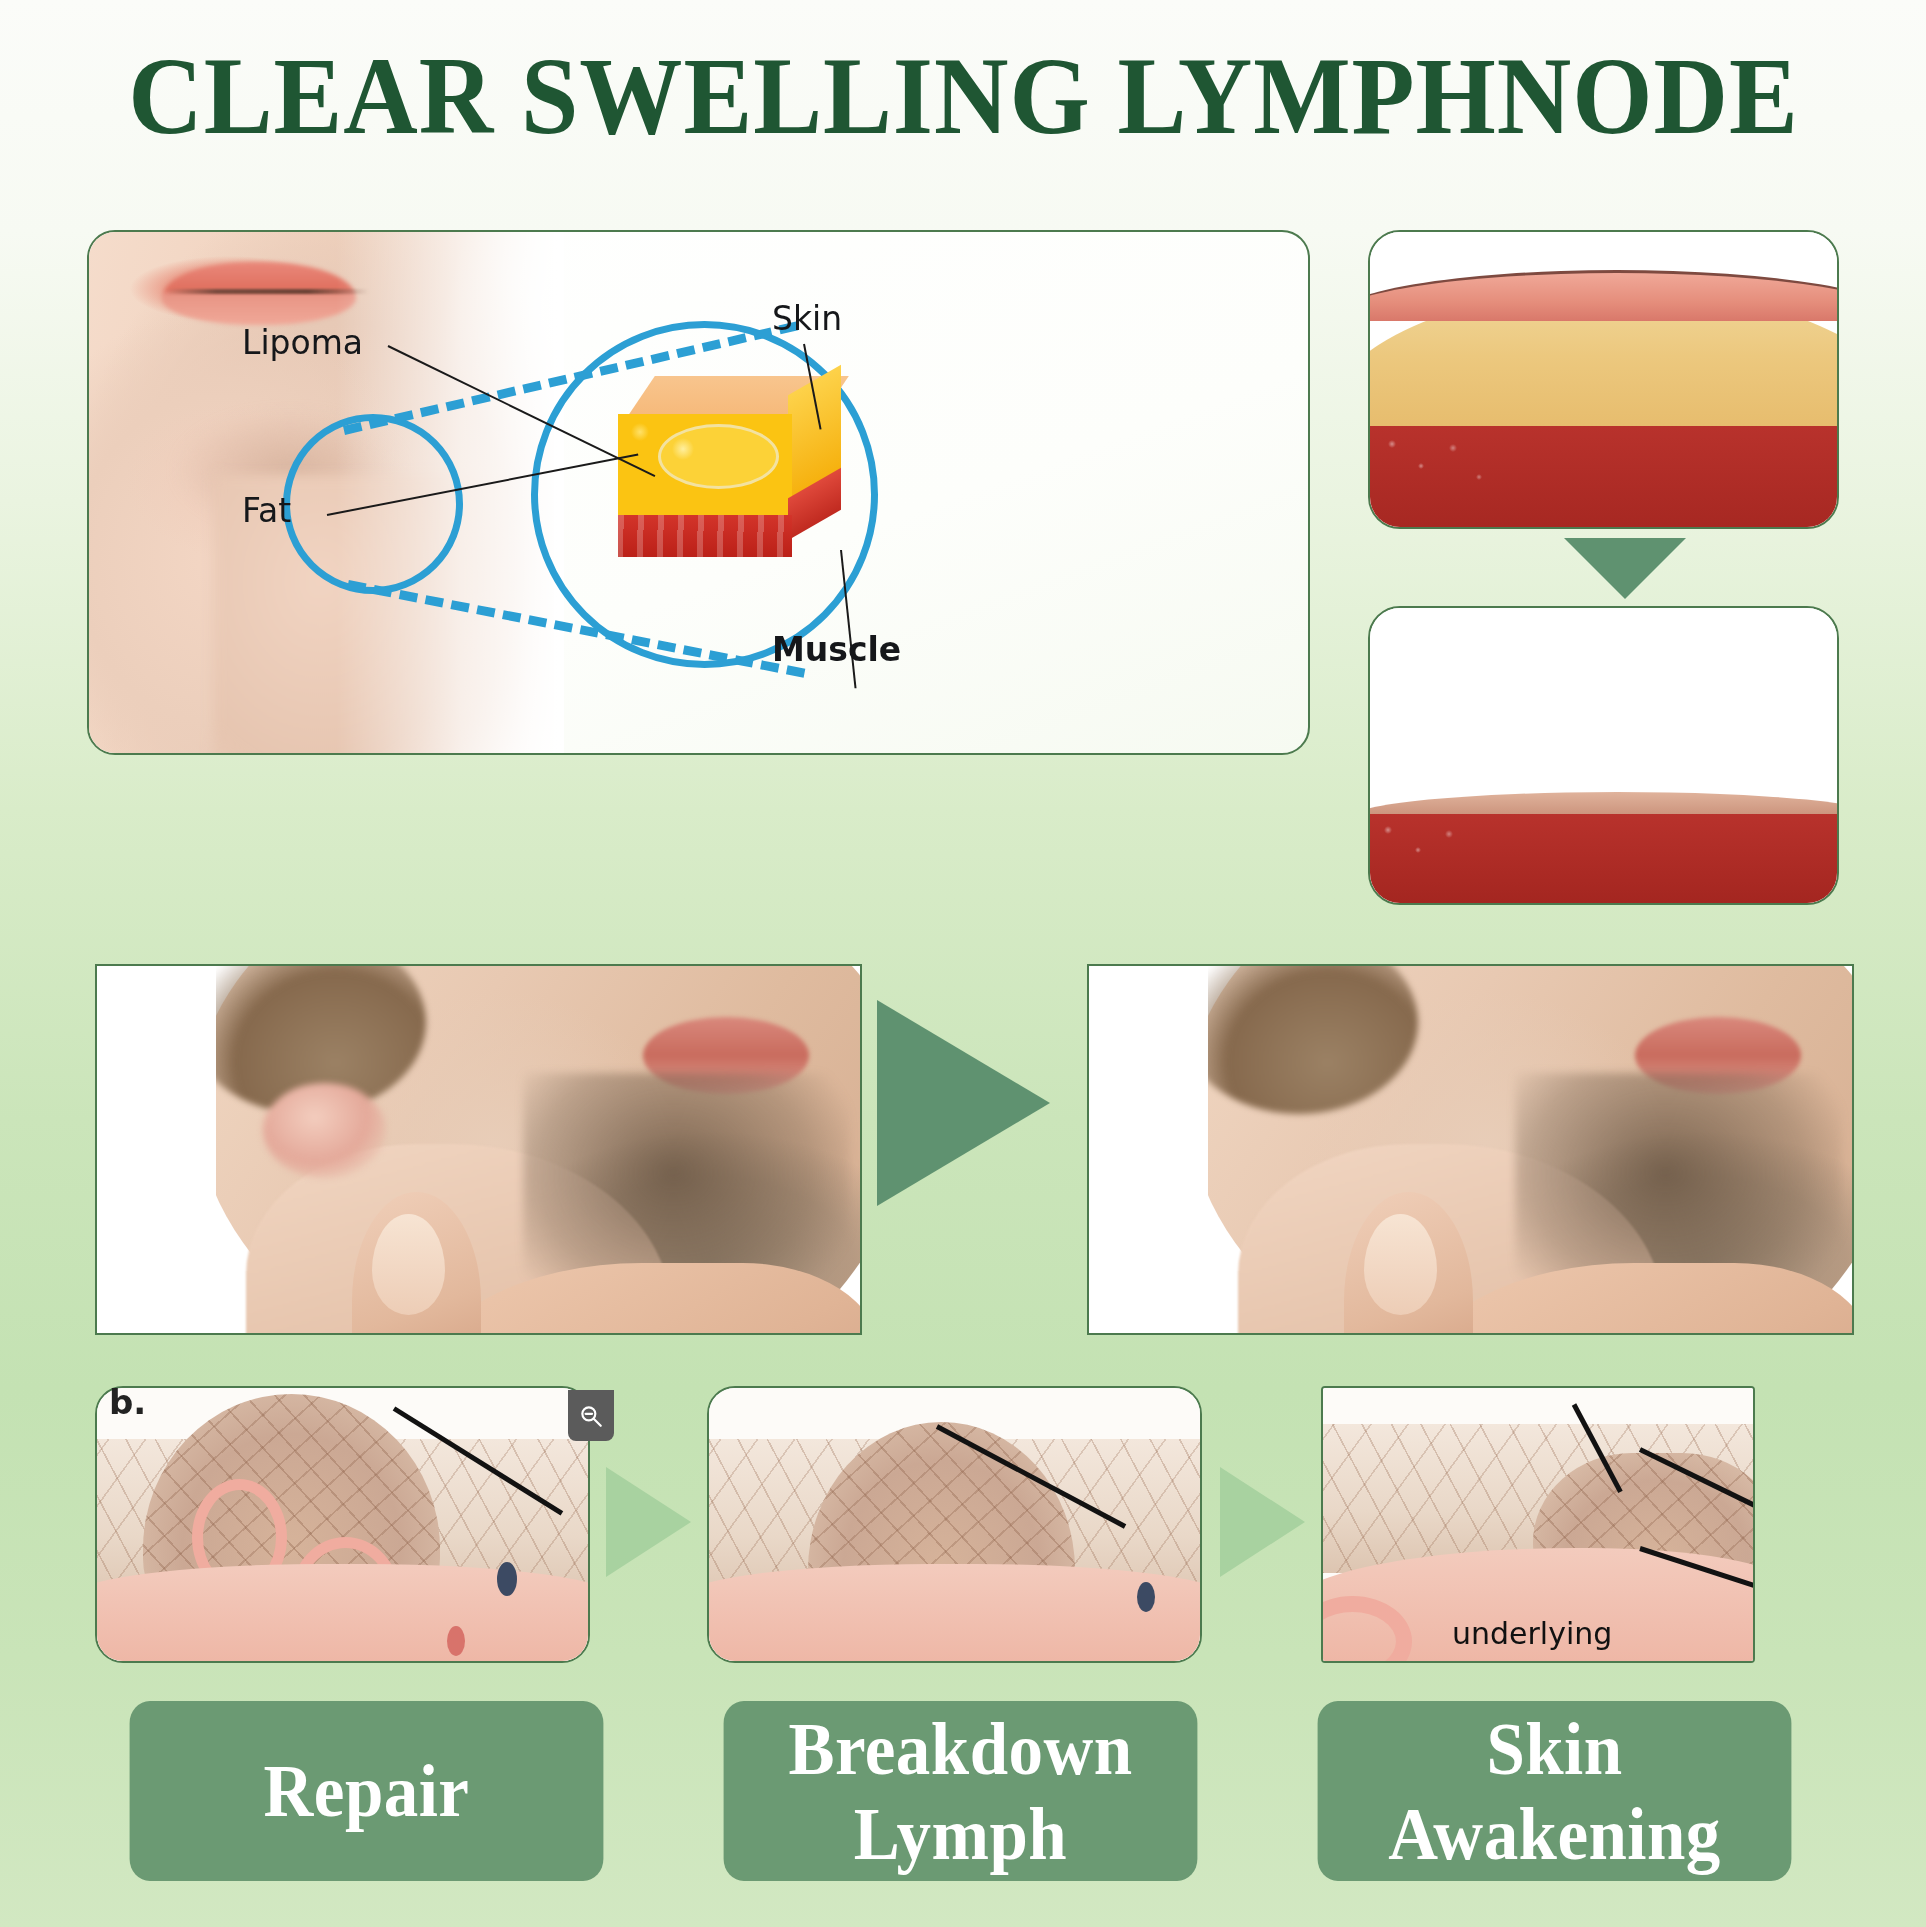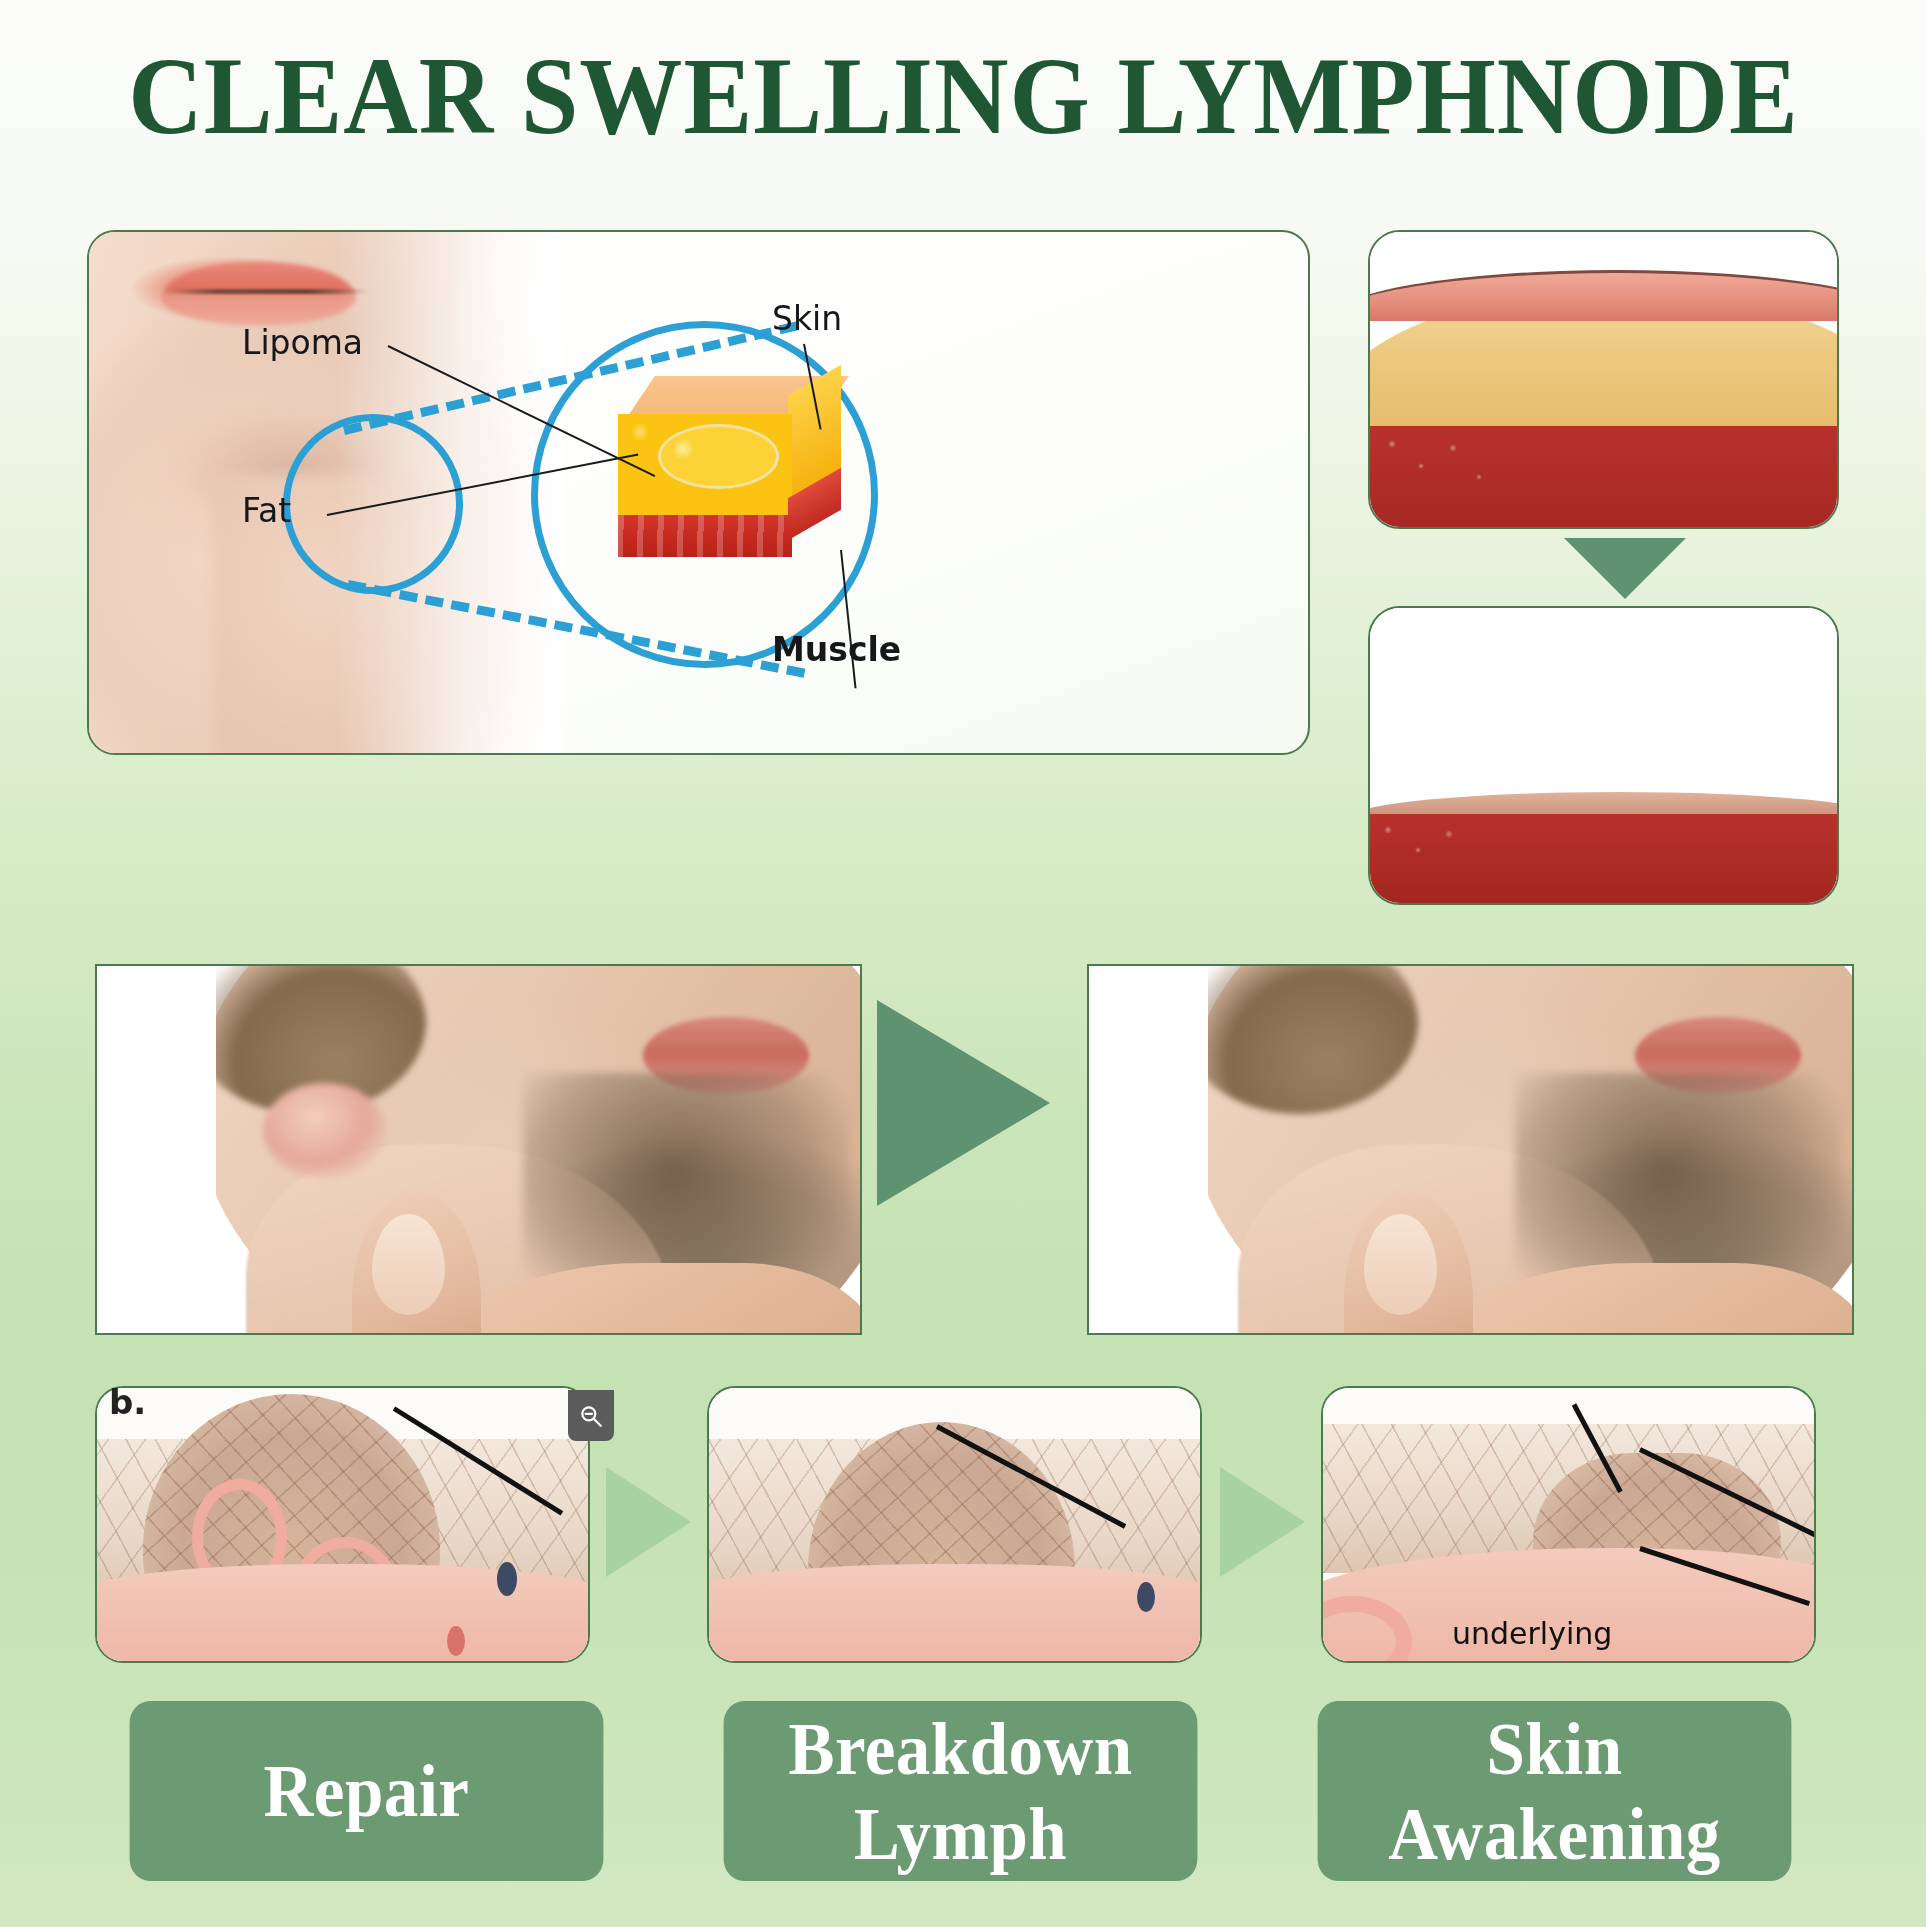--- a/index.html
+++ b/index.html
@@ -240,21 +240,21 @@
   .mp-lump {
     position:absolute; left:166px; top:117px; width:123px; height:95px;
     background:radial-gradient(ellipse at 42% 36%, #f3cdbe 0%, #e4a99a 52%, rgba(215,150,135,0) 82%);
     border-radius:50%; filter:blur(3px);
   }
   .mp-white-left { position:absolute; left:0; top:0; width:119px; height:100%; background:#fff; }
 
   
   #p-s1 { left:95px; top:1386px; width:495px; height:277px; border-radius:28px; }
   #p-s2 { left:707px; top:1386px; width:495px; height:277px; border-radius:28px; }
-  #p-s3 { left:1321px; top:1386px; width:495px; height:277px; border-radius:28px; }
+  #p-s3 { left:1321px; top:1386px; width:434px; height:277px; border-radius:4px; }
   .arrow-sm { position:absolute; width:0; height:0;
     border-top:55px solid transparent; border-bottom:55px solid transparent;
     border-left:85px solid #a8d2a0; top:1467px; }
   #a-s1 { left:606px; }
   #a-s2 { left:1220px; }
 
   .skinart { position:absolute; inset:0; background:#fdfbf8; overflow:hidden; }
   .sa-derm {
     position:absolute; left:-30px; right:-30px; top:51px; height:168px;
     background:

